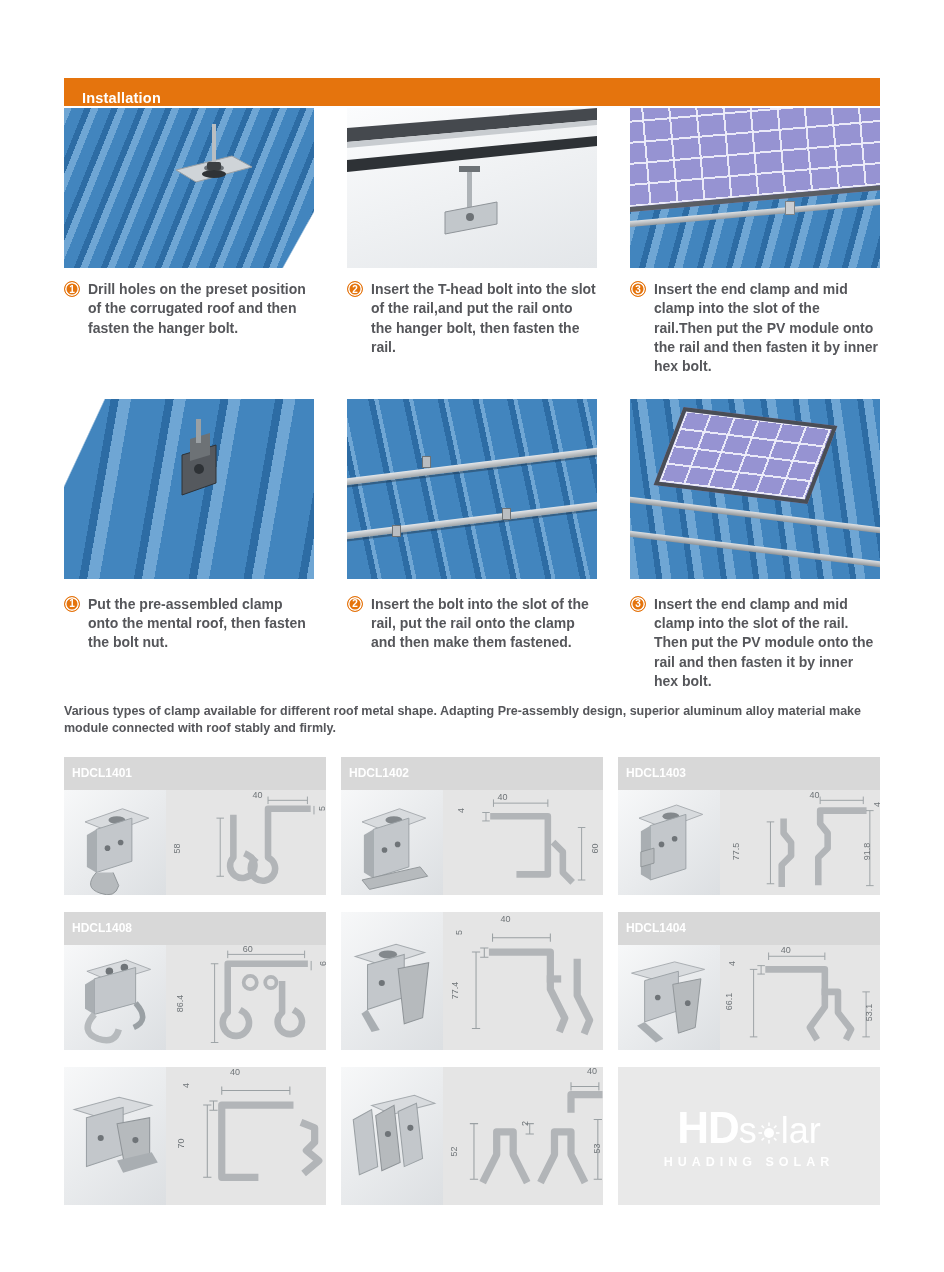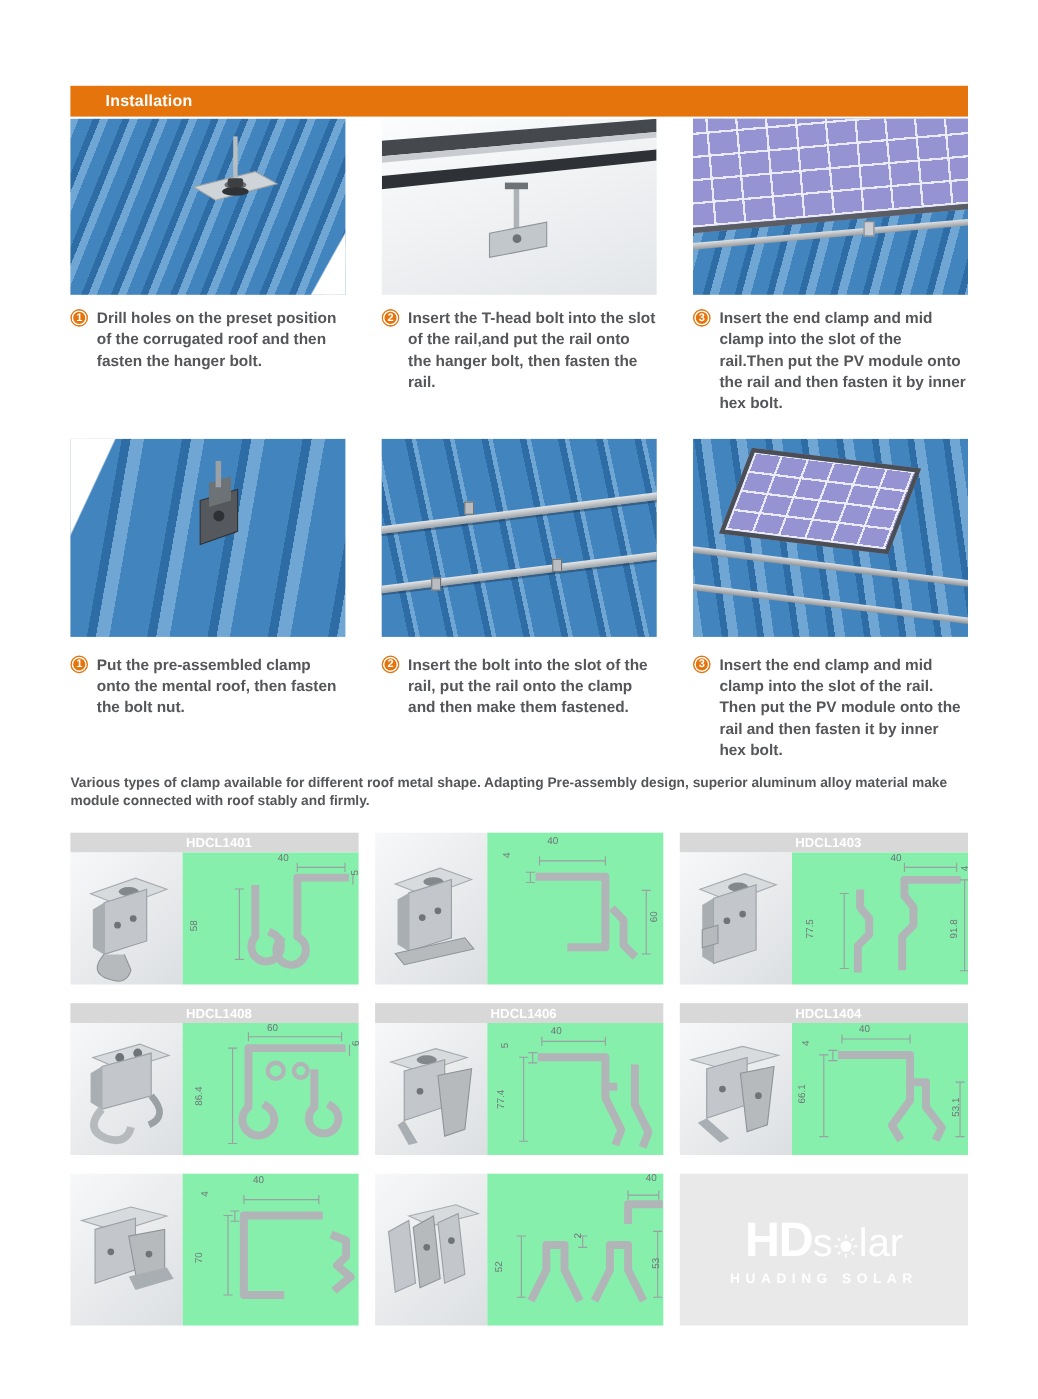--- a/index.html
+++ b/index.html
@@ -7,21 +7,21 @@
     --roofBlue:#4285BE; --roofDark:#2D6CA4; --roofLight:#6FA6D4;
     --panelPurple:#9693D2; --logoBg:#E9E9E9; --metal:#C6CACE; --railDark:#3A3E42;
   }
   *{margin:0;padding:0;box-sizing:border-box;}
   html,body{background:#fff;}
   body{font-family:"Liberation Sans",sans-serif;color:var(--text);}
   .page{position:relative;width:944px;height:1272px;background:#fff;overflow:hidden;margin:0 auto;}
   .wrap{padding:0 64px;}
 
   
-  .bar{height:28px;background:var(--accent);display:flex;align-items:center;padding-left:32px;}
+  .bar{height:28px;background:var(--accent);display:flex;align-items:flex-end;padding-left:18px;}
   .bar span{color:#fff;font-weight:bold;font-size:14.5px;letter-spacing:.2px;}
   .bar-installation{margin-top:78px;}
   .bar-clamp{margin-top:40px;}
 
   
   .imgrow{display:flex;justify-content:space-between;}
   .imgrow1{margin-top:2px;}
   .imgrow2{margin-top:22px;}
   .ph{width:250px;height:160px;position:relative;overflow:hidden;}
   .imgrow2 .ph{height:180px;}
@@ -66,26 +66,26 @@
   .step{width:250px;display:flex;gap:8px;}
   .stepnum{flex:0 0 auto;width:16px;height:16px;border-radius:50%;background:var(--accent);
     box-shadow:inset 0 0 0 1.5px #fff;border:1.5px solid var(--accent);
     color:#fff;font-size:10px;font-weight:bold;display:flex;align-items:center;justify-content:center;margin-top:1px;}
   .steptext{font-size:14px;font-weight:bold;line-height:1.38;color:var(--text);}
 
   
   .intro{margin-top:12px;font-size:12.5px;font-weight:600;line-height:1.35;color:var(--text);}
   .clamp-grid{margin-top:20px;display:grid;grid-template-columns:repeat(3,262px);gap:17px 15px;}
   .cell{width:262px;height:138px;display:flex;flex-direction:column;background:#fff;}
-  .chead{height:18px;background:var(--clampHead);display:flex;align-items:center;padding-left:8px;justify-content:center;}
+  .chead{height:33px;background:var(--clampHead);display:flex;align-items:center;padding-left:8px;}
   .chead span{color:#fff;font-weight:bold;font-size:12px;}
   .cbody{flex:1;display:flex;}
   .cphoto{width:102px;height:100%;background:linear-gradient(135deg,#f7f8f9,#dcdfe2);position:relative;}
   .cphoto svg{position:absolute;inset:0;width:100%;height:100%;}
-  .cdraw{flex:1;position:relative;background:#86efac;}
+  .cdraw{flex:1;position:relative;background:#e5e5e5;}
   .cdraw svg.profile{position:absolute;inset:0;width:100%;height:100%;}
   .pro{fill:none;stroke:#b2b5b8;stroke-width:7;stroke-linejoin:round;stroke-linecap:square;}
   .dimln{fill:none;stroke:#9aa0a3;stroke-width:1;}
   .dim{position:absolute;font-size:9px;color:#6f7478;line-height:1;white-space:nowrap;}
   .v{transform:rotate(-90deg);transform-origin:center;}
 
   
   .logo-cell{width:262px;height:138px;background:var(--logoBg);display:flex;flex-direction:column;
     align-items:center;justify-content:center;}
   .logo-line{display:flex;align-items:baseline;color:#fff;}
@@ -212,20 +212,23 @@
               <path class="dimln" d="M101,11 h42 M101,7 v8 M143,7 v8 M50,30 v62 M46,30 h8 M46,92 h8 M150,17 v9"></path>
             </svg>
             <span class="dim" style="top:1px;left:54%;">40</span>
             <span class="dim v" style="top:14px;right:1px;">5</span>
             <span class="dim v" style="top:52%;left:6px;">58</span>
           </div>
         </div>
       </div>
 
       <div class="cell">
+        <div class="chead">
+            <span>HDCL1402</span>
+          </div>
         <div class="cbody">
           <div class="cphoto">
             <svg viewBox="0 0 100 112">
                 <polygon points="18,34 58,20 86,30 46,45" fill="#d8dbde" stroke="#a6abaf"></polygon>
                 <ellipse cx="52" cy="32" rx="9" ry="4" fill="#83888c"></ellipse>
                 <polygon points="30,42 68,30 68,82 30,94" fill="#c3c7cb" stroke="#9aa0a4"></polygon>
                 <polygon points="30,42 30,94 20,88 20,48" fill="#a9aeb2"></polygon>
                 <circle cx="42" cy="64" r="3" fill="#6f7478"></circle>
                 <circle cx="56" cy="58" r="3" fill="#6f7478"></circle>
                 <polygon points="18,96 80,82 88,92 26,106" fill="#b6babd" stroke="#8f9498"></polygon>
@@ -299,23 +302,20 @@
               <path class="dimln" d="M58,10 h82 M58,6 v8 M140,6 v8 M44,20 v84 M40,20 h8 M40,104 h8 M147,17 v10"></path>
             </svg>
             <span class="dim" style="top:0px;left:48%;">60</span>
             <span class="dim v" style="top:14px;right:0px;">6</span>
             <span class="dim v" style="top:52%;left:6px;">86.4</span>
           </div>
         </div>
       </div>
 
       <div class="cell">
-        <div class="chead">
-            <span>HDCL1406</span>
-          </div>
         <div class="cbody">
           <div class="cphoto">
             <svg viewBox="0 0 100 112">
                 <polygon points="14,32 54,20 82,28 42,41" fill="#d8dbde" stroke="#a6abaf"></polygon>
                 <ellipse cx="46" cy="30" rx="9" ry="4" fill="#83888c"></ellipse>
                 <polygon points="26,40 62,30 62,72 26,84" fill="#c3c7cb" stroke="#9aa0a4"></polygon>
                 <circle cx="40" cy="58" r="3" fill="#6f7478"></circle>
                 <polygon points="56,44 86,38 80,92 62,98" fill="#b6babd" stroke="#8f9498"></polygon>
                 <polygon points="26,84 38,104 30,106 20,88" fill="#a9aeb2"></polygon>
               </svg>

